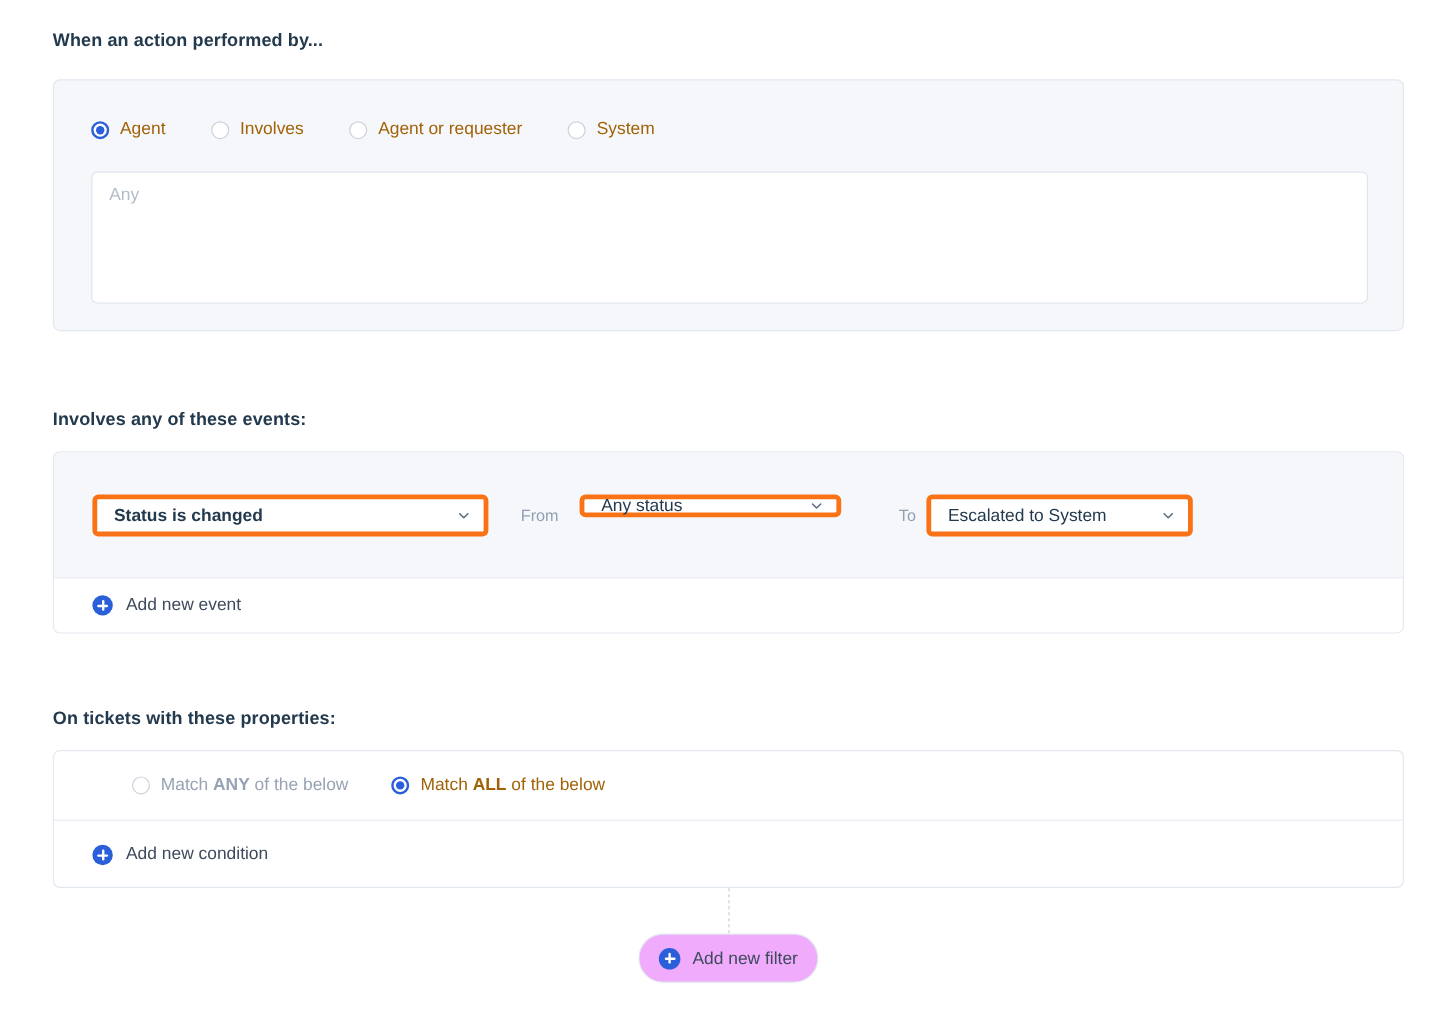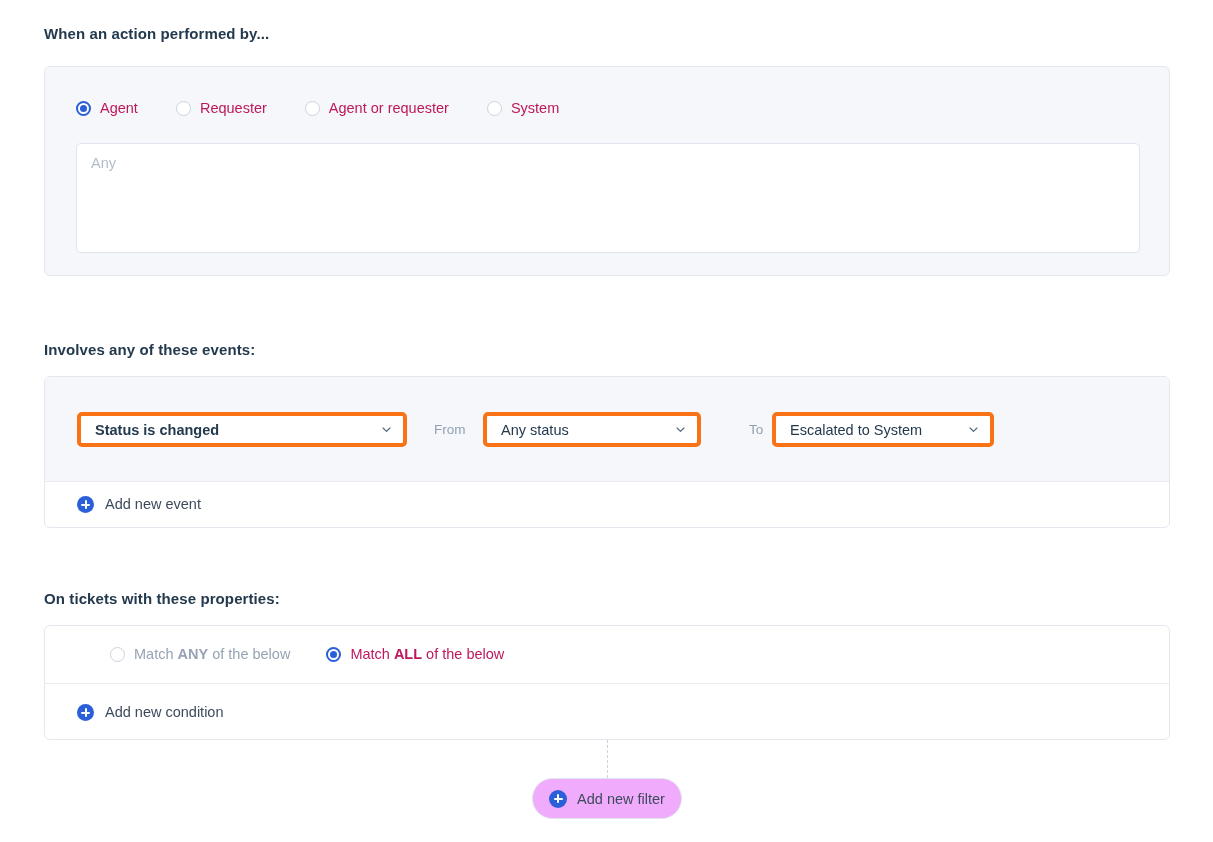--- a/index.html
+++ b/index.html
@@ -81,21 +81,21 @@
     width: 7px;
     height: 7px;
     margin-left: -3.5px;
     margin-top: -3.5px;
     border-radius: 50%;
     background: #2b5fd9;
   }
   .radio-label {
     margin-left: 9px;
     font-size: 14.5px;
-    color: #be185d;
+    color: #a16207;
   }
   .radio-label.muted {
     color: #97a3b4;
   }
   .radio-label b {
     font-weight: bold;
     color: inherit;
   }
 
   
@@ -229,21 +229,21 @@
   <div class="panel panel-grey" style="left:44px; top:66px; width:1126px; height:210px;">
   </div>
 
   <div class="radio-row" style="left:76px; top:100px;">
     <div class="radio-opt checked" style="margin-right:38px;">
       <span class="radio-mark"></span>
       <span class="radio-label">Agent</span>
     </div>
     <div class="radio-opt" style="margin-right:38px;">
       <span class="radio-mark"></span>
-      <span class="radio-label">Requester</span>
+      <span class="radio-label">Involves</span>
     </div>
     <div class="radio-opt" style="margin-right:38px;">
       <span class="radio-mark"></span>
       <span class="radio-label">Agent or requester</span>
     </div>
     <div class="radio-opt">
       <span class="radio-mark"></span>
       <span class="radio-label">System</span>
     </div>
   </div>
@@ -263,21 +263,21 @@
     <span class="select-text bold">Status is changed</span>
     <span class="chev">
       <svg viewBox="0 0 10 10" width="9" height="9">
         <path d="M1.2 3.4 L5 7.1 L8.8 3.4" fill="none" stroke="#5a6a7e" stroke-width="1.4" stroke-linecap="round" stroke-linejoin="round"></path>
       </svg>
     </span>
   </div>
 
   <div class="inline-label" style="left:434px; top:422px;">From</div>
 
-  <div class="select" style="left:483px; top:412px; width:218px; height:35px;text-align:center;">
+  <div class="select" style="left:483px; top:412px; width:218px; height:19px;text-align:center;">
     <span class="select-text">Any status</span>
     <span class="chev">
       <svg viewBox="0 0 10 10" width="9" height="9">
         <path d="M1.2 3.4 L5 7.1 L8.8 3.4" fill="none" stroke="#5a6a7e" stroke-width="1.4" stroke-linecap="round" stroke-linejoin="round"></path>
       </svg>
     </span>
   </div>
 
   <div class="inline-label" style="left:749px; top:422px;">To</div>
 

